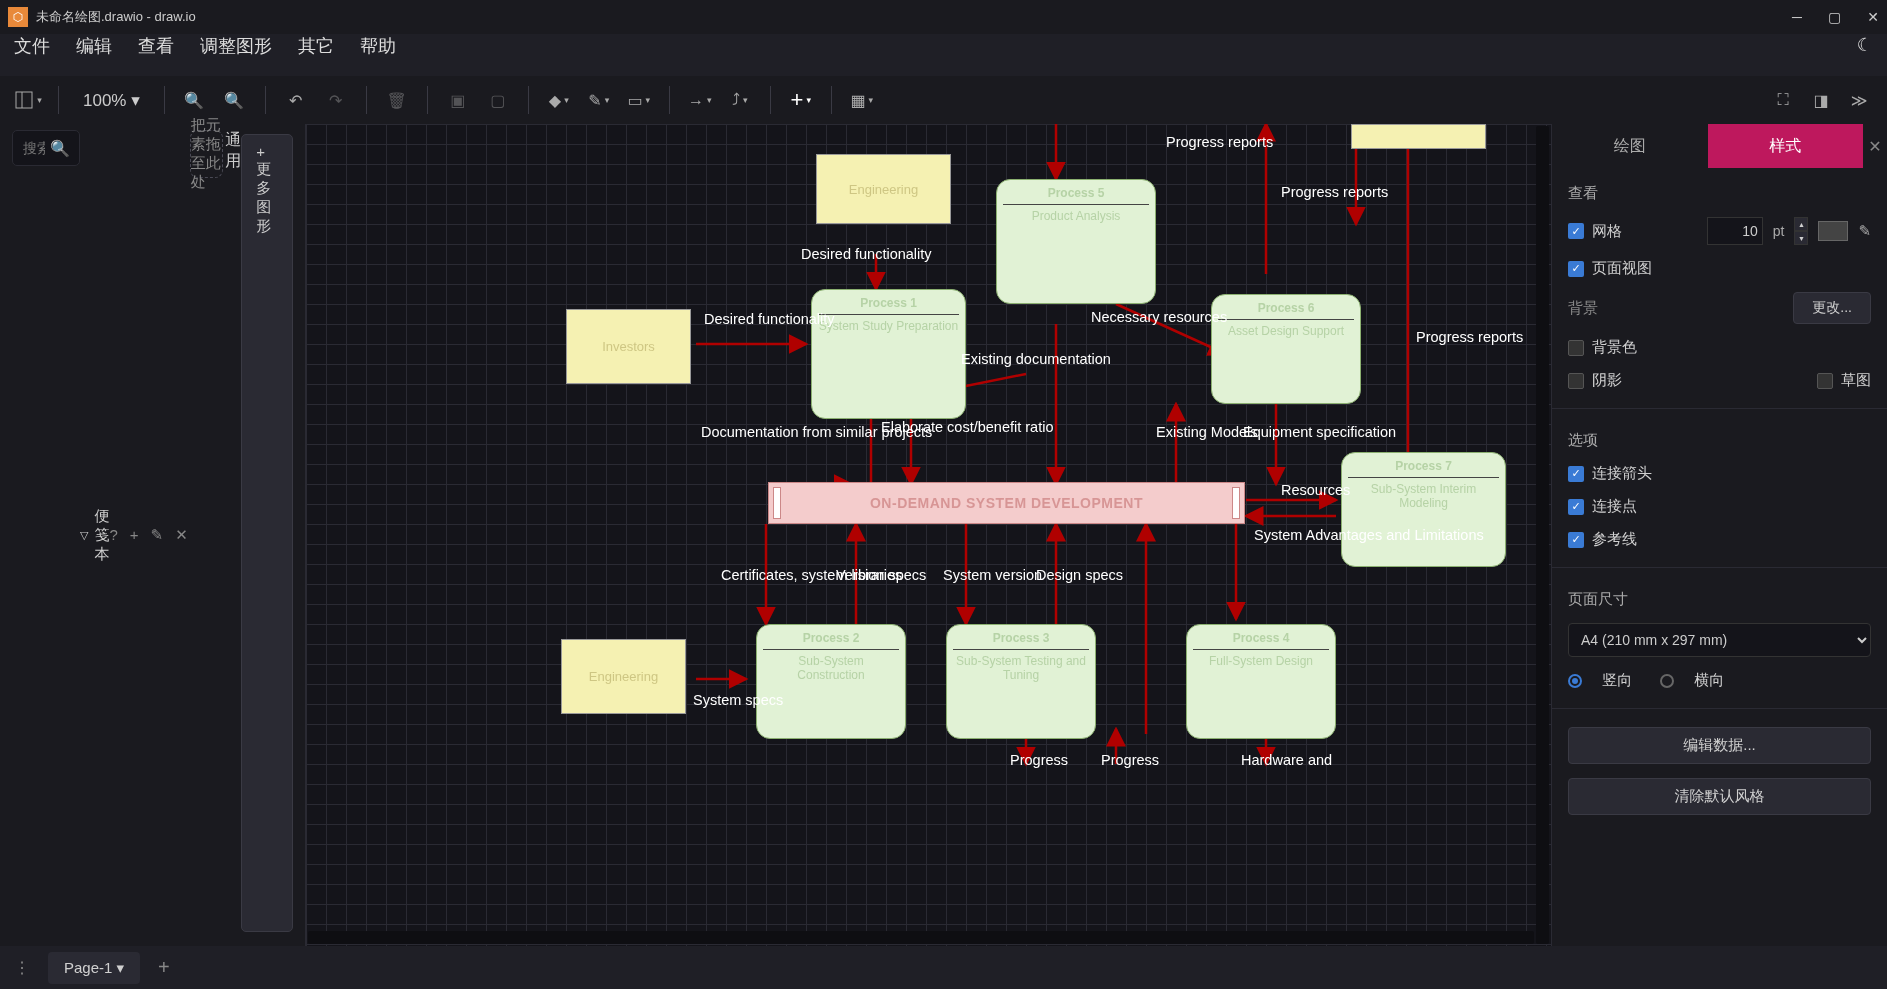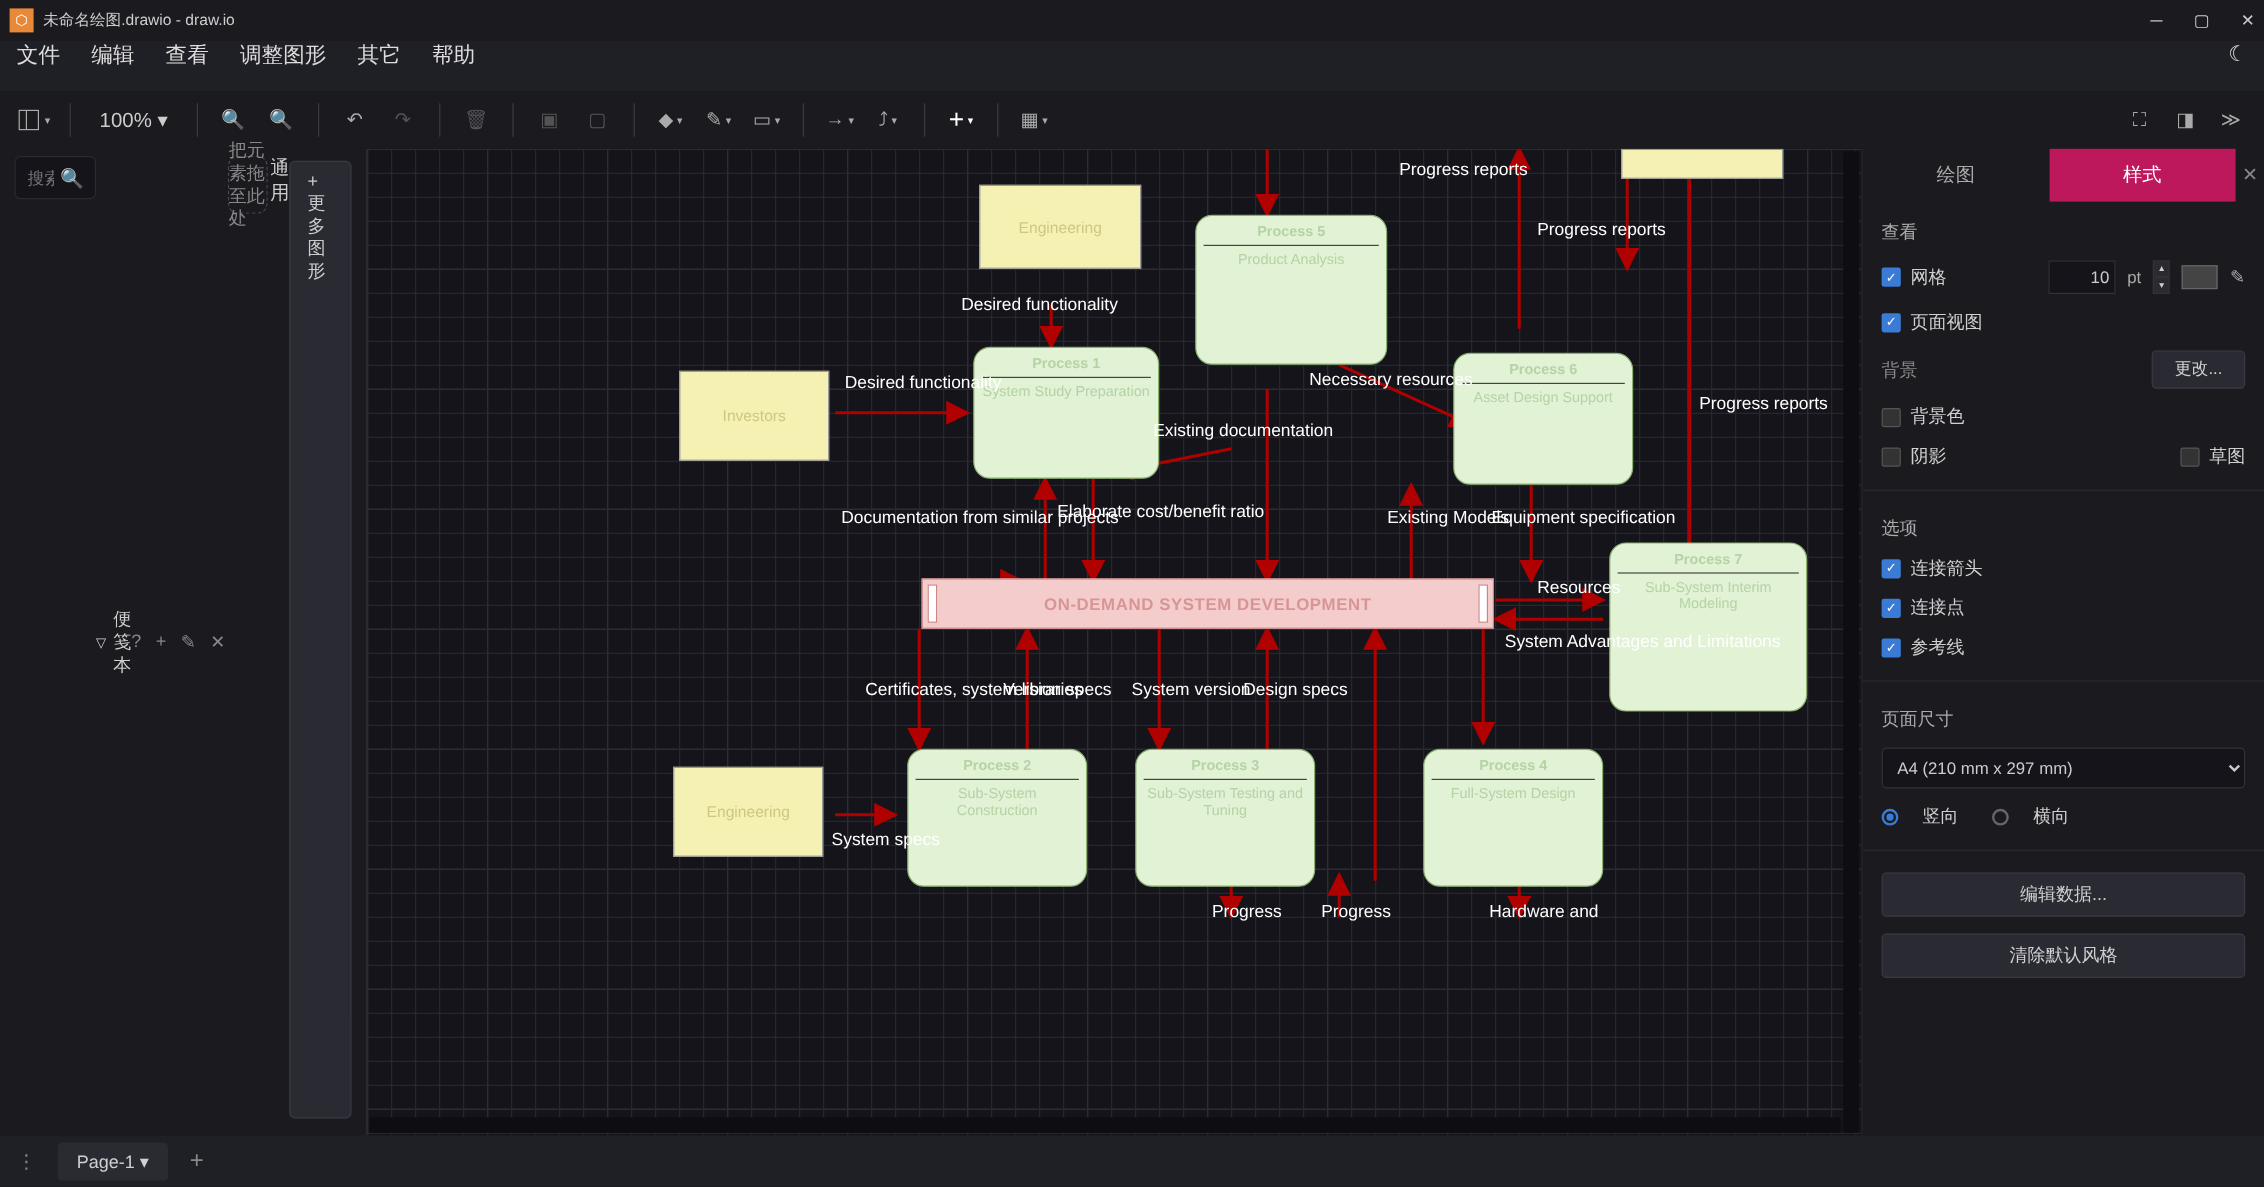--- a/index.html
+++ b/index.html
@@ -465,33 +465,33 @@
           <path d="M840,610 L840,400" marker-end="url(#ah)"></path>
           <path d="M930,400 L930,495" marker-end="url(#ah)"></path>
         </g>
       </svg>
 
       <div class="node-yellow" style="left:510px;top:30px;width:135px;height:70px;display:flex;align-items:center;justify-content:center;color:rgba(180,170,100,0.6);font-size:13px">Engineering</div>
       <div class="node-yellow" style="left:260px;top:185px;width:125px;height:75px;display:flex;align-items:center;justify-content:center;color:rgba(180,170,100,0.6);font-size:13px">Investors</div>
       <div class="node-yellow" style="left:255px;top:515px;width:125px;height:75px;display:flex;align-items:center;justify-content:center;color:rgba(180,170,100,0.6);font-size:13px">Engineering</div>
       <div class="node-yellow" style="left:1045px;top:0px;width:135px;height:25px"></div>
 
-      <div class="node-green" style="left:505px;top:165px;width:155px;height:110px">
+      <div class="node-green" style="left:505px;top:165px;width:155px;height:130px">
           <div class="nt">Process 1</div>
           <div class="ns">System Study Preparation</div>
         </div>
       <div class="node-green" style="left:690px;top:55px;width:160px;height:125px">
           <div class="nt">Process 5</div>
           <div class="ns">Product Analysis</div>
         </div>
       <div class="node-green" style="left:905px;top:170px;width:150px;height:110px">
           <div class="nt">Process 6</div>
           <div class="ns">Asset Design Support</div>
         </div>
-      <div class="node-green" style="left:1035px;top:328px;width:165px;height:141px">
+      <div class="node-green" style="left:1035px;top:328px;width:165px;height:115px">
           <div class="nt">Process 7</div>
           <div class="ns">Sub-System Interim Modeling</div>
         </div>
       <div class="node-green" style="left:450px;top:500px;width:150px;height:115px">
           <div class="nt">Process 2</div>
           <div class="ns">Sub-System Construction</div>
         </div>
       <div class="node-green" style="left:640px;top:500px;width:150px;height:115px">
           <div class="nt">Process 3</div>
           <div class="ns">Sub-System Testing and Tuning</div>

